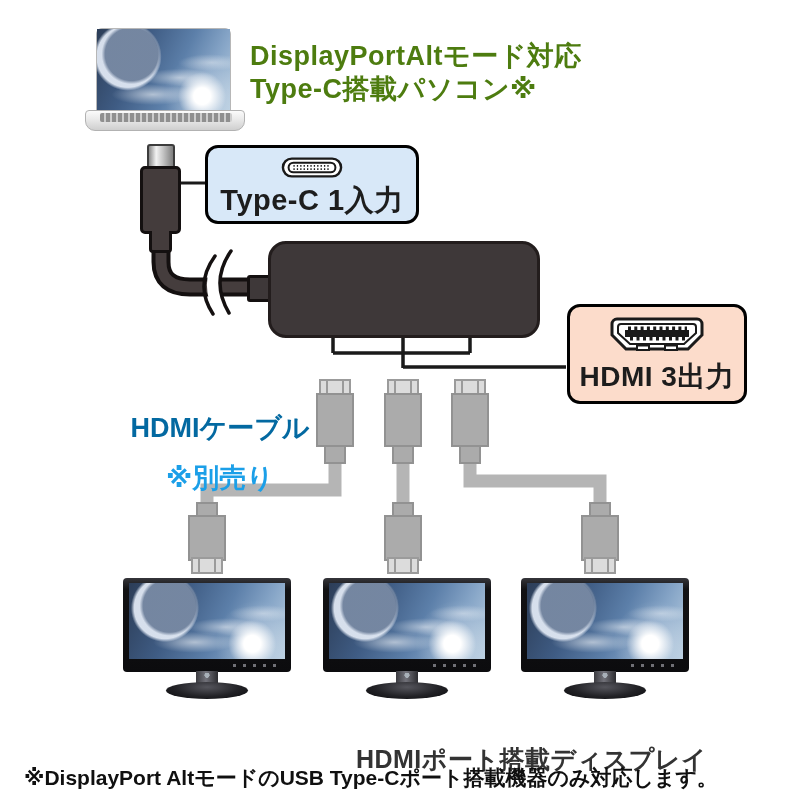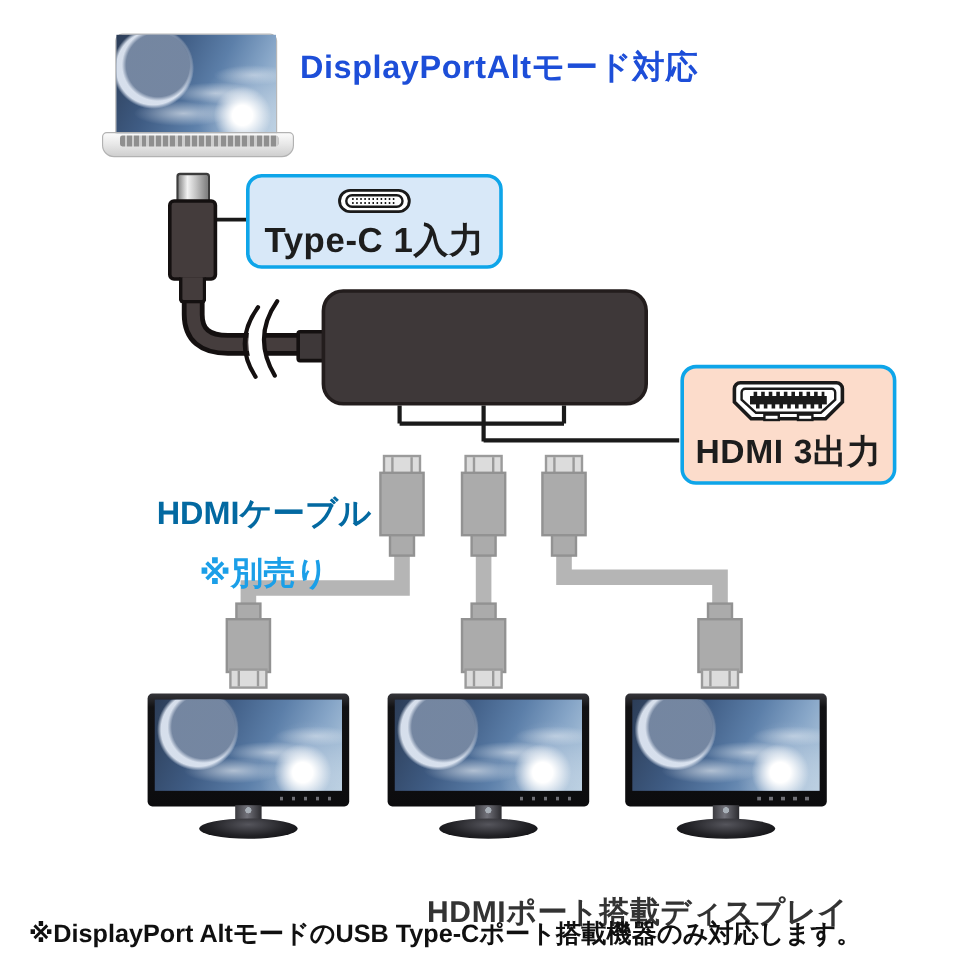--- a/index.html
+++ b/index.html
@@ -27,39 +27,39 @@
       radial-gradient(circle 58px at 82% 78%, rgba(255,255,255,.35), rgba(255,255,255,0) 72%),
       radial-gradient(circle 30px at 26% 30%, rgba(92,112,142,.8) 0 88%, rgba(92,112,142,0) 100%),
       radial-gradient(circle 34px at 23% 33%, rgba(223,231,243,.95) 0 90%, rgba(223,231,243,0) 100%),
       radial-gradient(ellipse 50px 12px at 62% 58%, rgba(255,255,255,.5), transparent 75%),
       radial-gradient(ellipse 55px 14px at 42% 78%, rgba(255,255,255,.55), transparent 75%),
       radial-gradient(ellipse 45px 11px at 86% 40%, rgba(255,255,255,.4), transparent 75%),
       linear-gradient(115deg,#2c3d57 0%, #3f5c84 32%, #5c7fa9 58%, #86a5c7 78%, #b7cde0 100%); }
 
   
   .title { position:absolute; left:250px; top:40px; z-index:2;
-    font-size:27px; font-weight:bold; color:#1d4ed8; line-height:33px; letter-spacing:0.5px; }
+    font-size:27px; font-weight:bold; color:#4d7c0f; line-height:33px; letter-spacing:0.5px; }
 
   
   .plug-tip  { position:absolute; left:147px; top:144px; width:28px; height:25px; z-index:4;
     background:linear-gradient(90deg,#8a8a8a 0%,#f2f2f2 30%,#c2c2c2 60%,#7e7e7e 100%);
     border:2px solid #3c3c3c; border-radius:3px 3px 0 0; }
   .plug-body { position:absolute; left:140px; top:166px; width:41px; height:68px; z-index:4;
     background:#443c3c; border:3px solid #141010; border-radius:5px; }
   .plug-neck { position:absolute; left:149px; top:231px; width:23px; height:22px; z-index:4;
     background:#443c3c; border:3px solid #141010; border-top:none; border-radius:0 0 4px 4px; }
 
   
   .adapter-stub { position:absolute; left:247px; top:275px; width:28px; height:27px; z-index:2;
     background:#3e3839; border:3px solid #141010; border-radius:3px; }
   .adapter { position:absolute; left:268px; top:241px; width:272px; height:97px; z-index:3;
     background:#3e3839; border:3px solid #231d1d; border-radius:18px; }
 
   
-  .callout { position:absolute; z-index:5; border:3px solid #0ea5e9; border-radius:13px;
+  .callout { position:absolute; z-index:5; border:3px solid #000000; border-radius:13px;
     display:flex; flex-direction:column; align-items:center; }
   .callout-typec { left:205px; top:145px; width:214px; height:79px; background:#d8e8f8; padding-top:9px; }
   .callout-hdmi  { left:567px; top:304px; width:180px; height:100px; background:#fcdccb; padding-top:9px; }
   .callout-text { font-weight:bold; color:#1d1d1d; }
   .callout-typec .callout-text { font-size:29px; margin-top:3px; letter-spacing:0.5px; }
   .callout-hdmi  .callout-text { font-size:28px; margin-top:4px; letter-spacing:0.5px; }
 
   
   .cable-note { position:absolute; left:118px; top:410px; width:204px; z-index:2;
     text-align:center; font-weight:bold; }
@@ -145,20 +145,21 @@
     <div class="laptop-screen">
       <div class="sky"></div>
     </div>
     <div class="laptop-base">
       <div class="laptop-kb"></div>
     </div>
   </div>
 
   <div class="title">
     <div>DisplayPortAltモード対応</div>
+    <div>Type-C搭載パソコン※</div>
   </div>
 
   <div class="plug-tip"></div>
   <div class="plug-body"></div>
   <div class="plug-neck"></div>
 
   <div class="callout callout-typec">
     <svg width="76" height="26" viewBox="0 0 76 26">
       <rect x="2" y="2" width="72" height="22" rx="11" fill="#ffffff" stroke="#1a1a1a" stroke-width="3"></rect>
       <rect x="9" y="7" width="58" height="12" rx="6" fill="#ffffff" stroke="#1a1a1a" stroke-width="2.5"></rect>

